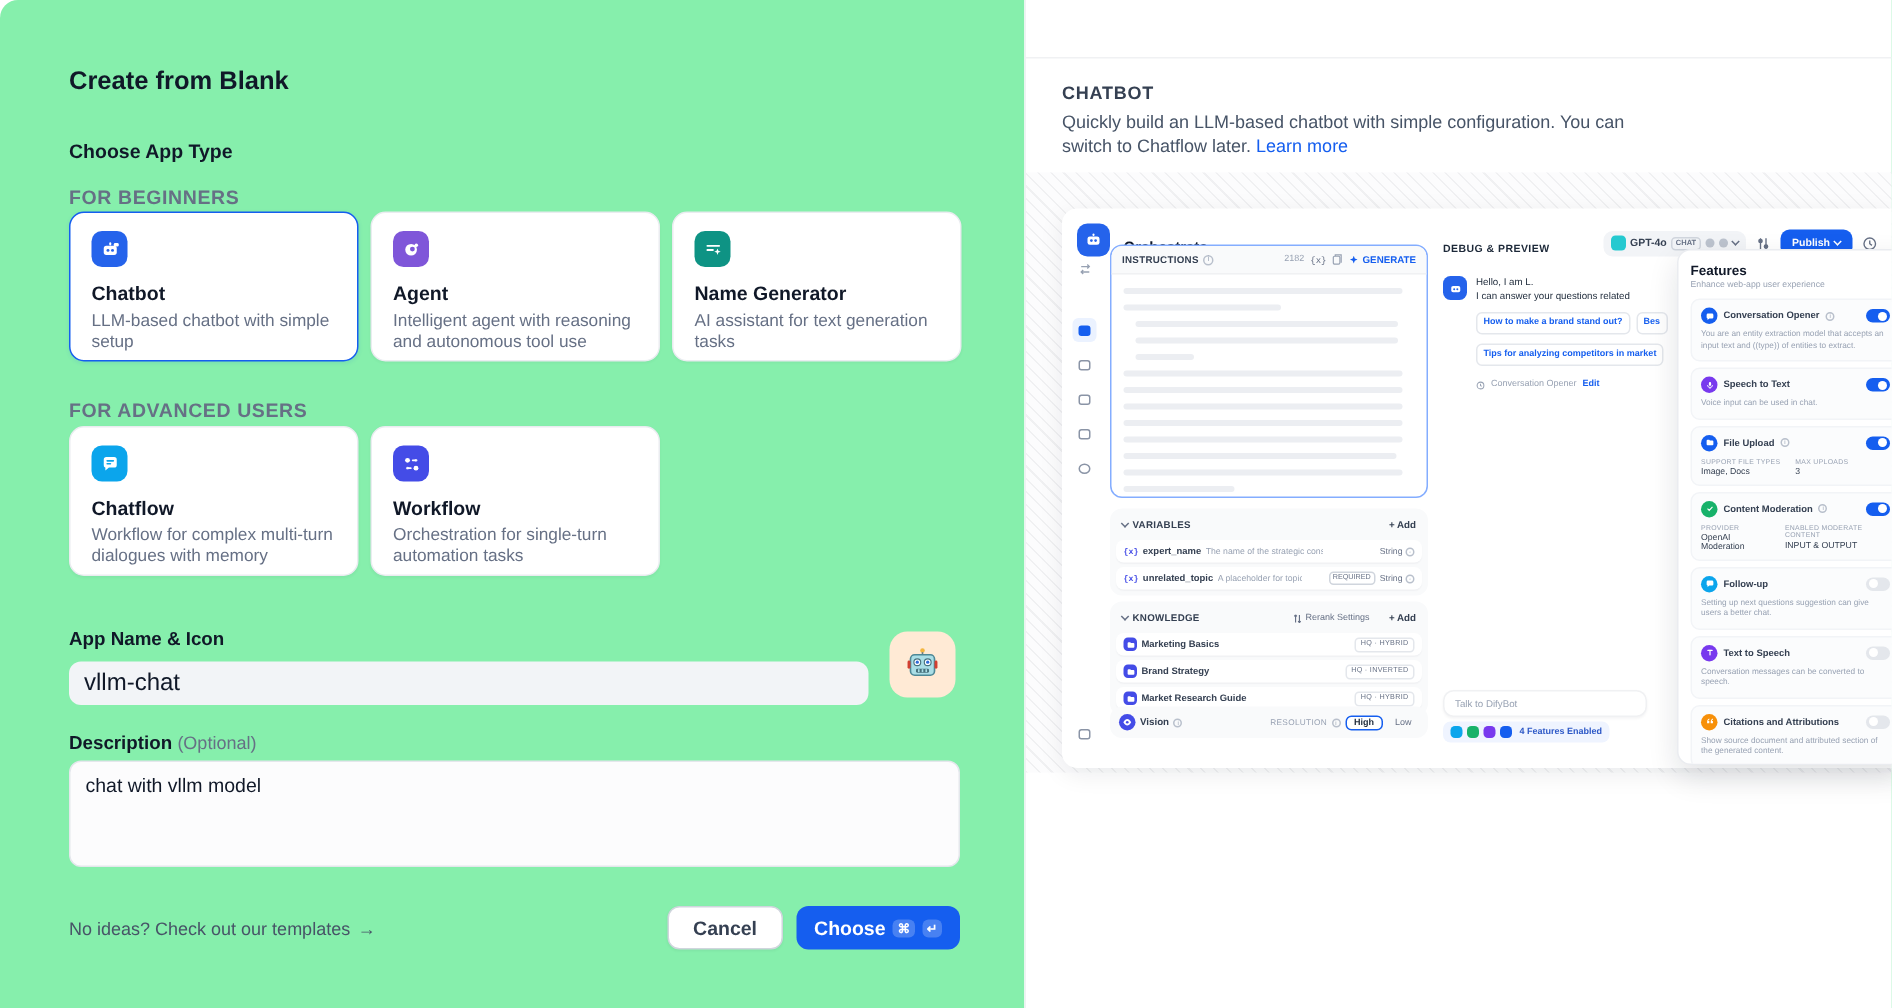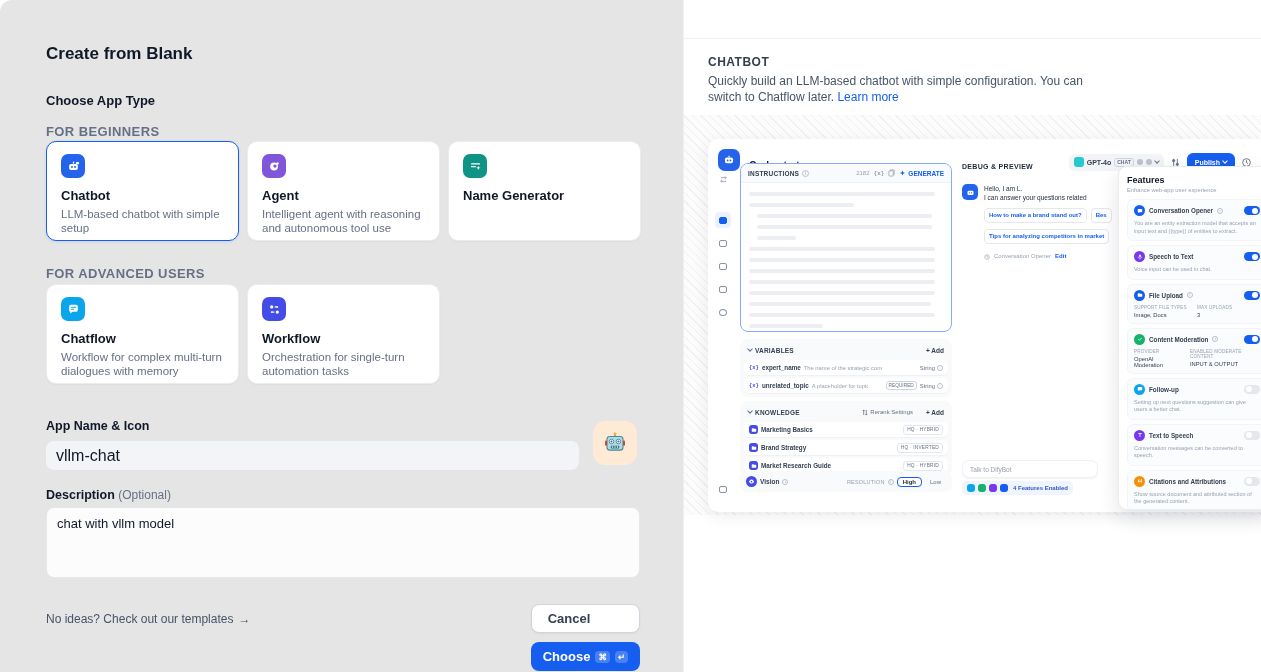--- a/index.html
+++ b/index.html
@@ -1,21 +1,21 @@
 <!DOCTYPE html>
 <html><head>
 <meta charset="utf-8">
 <style>
   * { margin:0; padding:0; box-sizing:border-box; }
   html,body { width:1261px; height:672px; }
   body { font-family:"Liberation Sans", sans-serif; color:#101828; background:#fff; overflow:hidden; }
   .screen { position:relative; width:1261px; height:672px; background:#fff; }
 
   
-  .modal-left { position:absolute; left:0; top:0; width:683px; height:672px; background:#e5e5e5; border-radius:12px 0 0 0; }
+  .modal-left { position:absolute; left:0; top:0; width:683px; height:672px; background:#86efac; border-radius:12px 0 0 0; }
   .m-title { position:absolute; left:46px; top:44px; font-size:17px; font-weight:700; color:#101828; }
   .m-choose { position:absolute; left:46px; top:93px; font-size:13px; font-weight:700; color:#101828; }
   .group-label { position:absolute; left:46px; font-size:13px; font-weight:600; letter-spacing:.4px; color:#667085; }
   .gl-1 { top:124px; } .gl-2 { top:266px; }
   .cards { position:absolute; left:46px; display:flex; gap:8px; }
   .row1 { top:141px; } .row2 { top:284px; }
   .type-card { width:193px; height:100px; background:#fff; border:1px solid #eaecf0; border-radius:10px; padding:12px 14px; cursor:pointer; box-shadow:0 1px 2px rgba(16,24,40,.04); }
   .type-card.selected { border:1.5px solid #155eef; box-shadow:0 1px 3px rgba(21,94,239,.12); }
   .card-icon { width:24px; height:24px; border-radius:7px; display:flex; align-items:center; justify-content:center; margin-bottom:10px; }
   .ci-chatbot { background:#2563eb; } .ci-agent { background:#7f56d9; } .ci-textgen { background:#0e9384; }
@@ -24,21 +24,21 @@
   .card-desc { font-size:11.5px; line-height:14px; color:#667085; }
 
   .field-label { position:absolute; left:46px; font-size:12.5px; font-weight:700; color:#101828; }
   .fl-appname { top:419px; } .fl-desc { top:488px; }
   .fl-opt { font-weight:400; color:#667085; font-size:12px; }
   .app-input { position:absolute; left:46px; top:441px; width:533px; height:29px; background:#f2f4f7; border:none; border-radius:8px; padding:0 10px; font-size:16px; color:#101828; font-family:"Liberation Sans",sans-serif; }
   .app-icon { position:absolute; left:593px; top:421px; width:44px; height:44px; border-radius:12px; background:#ffead5; display:flex; align-items:center; justify-content:center; cursor:pointer; }
   .desc-input { position:absolute; left:46px; top:507px; width:594px; height:71px; background:#fcfcfd; border:1px solid #e4e7ec; border-radius:8px; padding:8px 10px; font-size:13px; color:#101828; resize:none; font-family:"Liberation Sans",sans-serif; }
 
   .tpl-link { position:absolute; left:46px; top:612px; font-size:12px; color:#475467; cursor:pointer; display:flex; align-items:center; gap:5px; }
-  .btn-row { position:absolute; right:43px; top:604px; display:flex; gap:9px;flex-direction:column; }
+  .btn-row { position:absolute; right:43px; top:604px; display:flex; gap:9px; }
   .btn-cancel { height:29px; padding:0 16px; background:#fff; border:1px solid #d0d5dd; border-radius:8px; font-size:13px; font-weight:600; color:#354052; display:flex; align-items:center; cursor:pointer; box-shadow:0 1px 2px rgba(16,24,40,.05); }
   .btn-create { height:29px; padding:0 12px; background:#155eef; border:none; border-radius:8px; font-size:13px; font-weight:600; color:#fff; display:flex; align-items:center; gap:5px; cursor:pointer; }
   .kbd { background:rgba(255,255,255,.22); border-radius:4px; font-size:8.5px; padding:1px 3px; line-height:10px; }
 
   
   .panel-right { position:absolute; left:683px; top:0; width:578px; height:672px; background:#fff; border-left:1px solid #f0f1f3; }
   .pr-topline { position:absolute; left:0; top:38px; width:578px; height:1px; background:#f0f1f3; }
   .pr-type { position:absolute; left:24px; top:55px; font-size:12px; font-weight:700; letter-spacing:.5px; color:#354052; }
   .pr-blurb { position:absolute; left:24px; top:73px; width:410px; font-size:12px; line-height:16px; color:#475467; }
   .pr-learn { color:#155eef; font-weight:400; cursor:pointer; }
@@ -183,20 +183,21 @@
       </div>
       <div class="type-card">
         <div class="card-icon ci-textgen">
           <svg width="13" height="13" viewBox="0 0 12 12">
               <rect x="1.8" y="3" width="8.4" height="1.2" rx="0.6" fill="#fff"></rect>
               <rect x="1.8" y="5.6" width="4.6" height="1.2" rx="0.6" fill="#fff"></rect>
               <path d="M8.6 5.2l.55 1.45L10.6 7.2l-1.45.55L8.6 9.2l-.55-1.45L6.6 7.2l1.45-.55z" fill="#fff"></path>
             </svg>
         </div>
         <div class="card-title">Name Generator</div>
+        <div class="card-desc">AI assistant for text generation tasks</div>
       </div>
     </div>
 
     <div class="group-label gl-2">FOR ADVANCED USERS</div>
     <div class="cards row2">
       <div class="type-card">
         <div class="card-icon ci-chatflow">
           <svg width="13" height="13" viewBox="0 0 12 12">
               <path d="M2 3.2A1.6 1.6 0 0 1 3.6 1.6h4.8A1.6 1.6 0 0 1 10 3.2v3.2A1.6 1.6 0 0 1 8.4 8H5.2L3 9.8V8h-.2A1.6 1.6 0 0 1 2 6.4z" fill="#fff"></path>
               <rect x="3.6" y="3.4" width="4.8" height="1" rx="0.5" fill="#0ba5ec"></rect>

